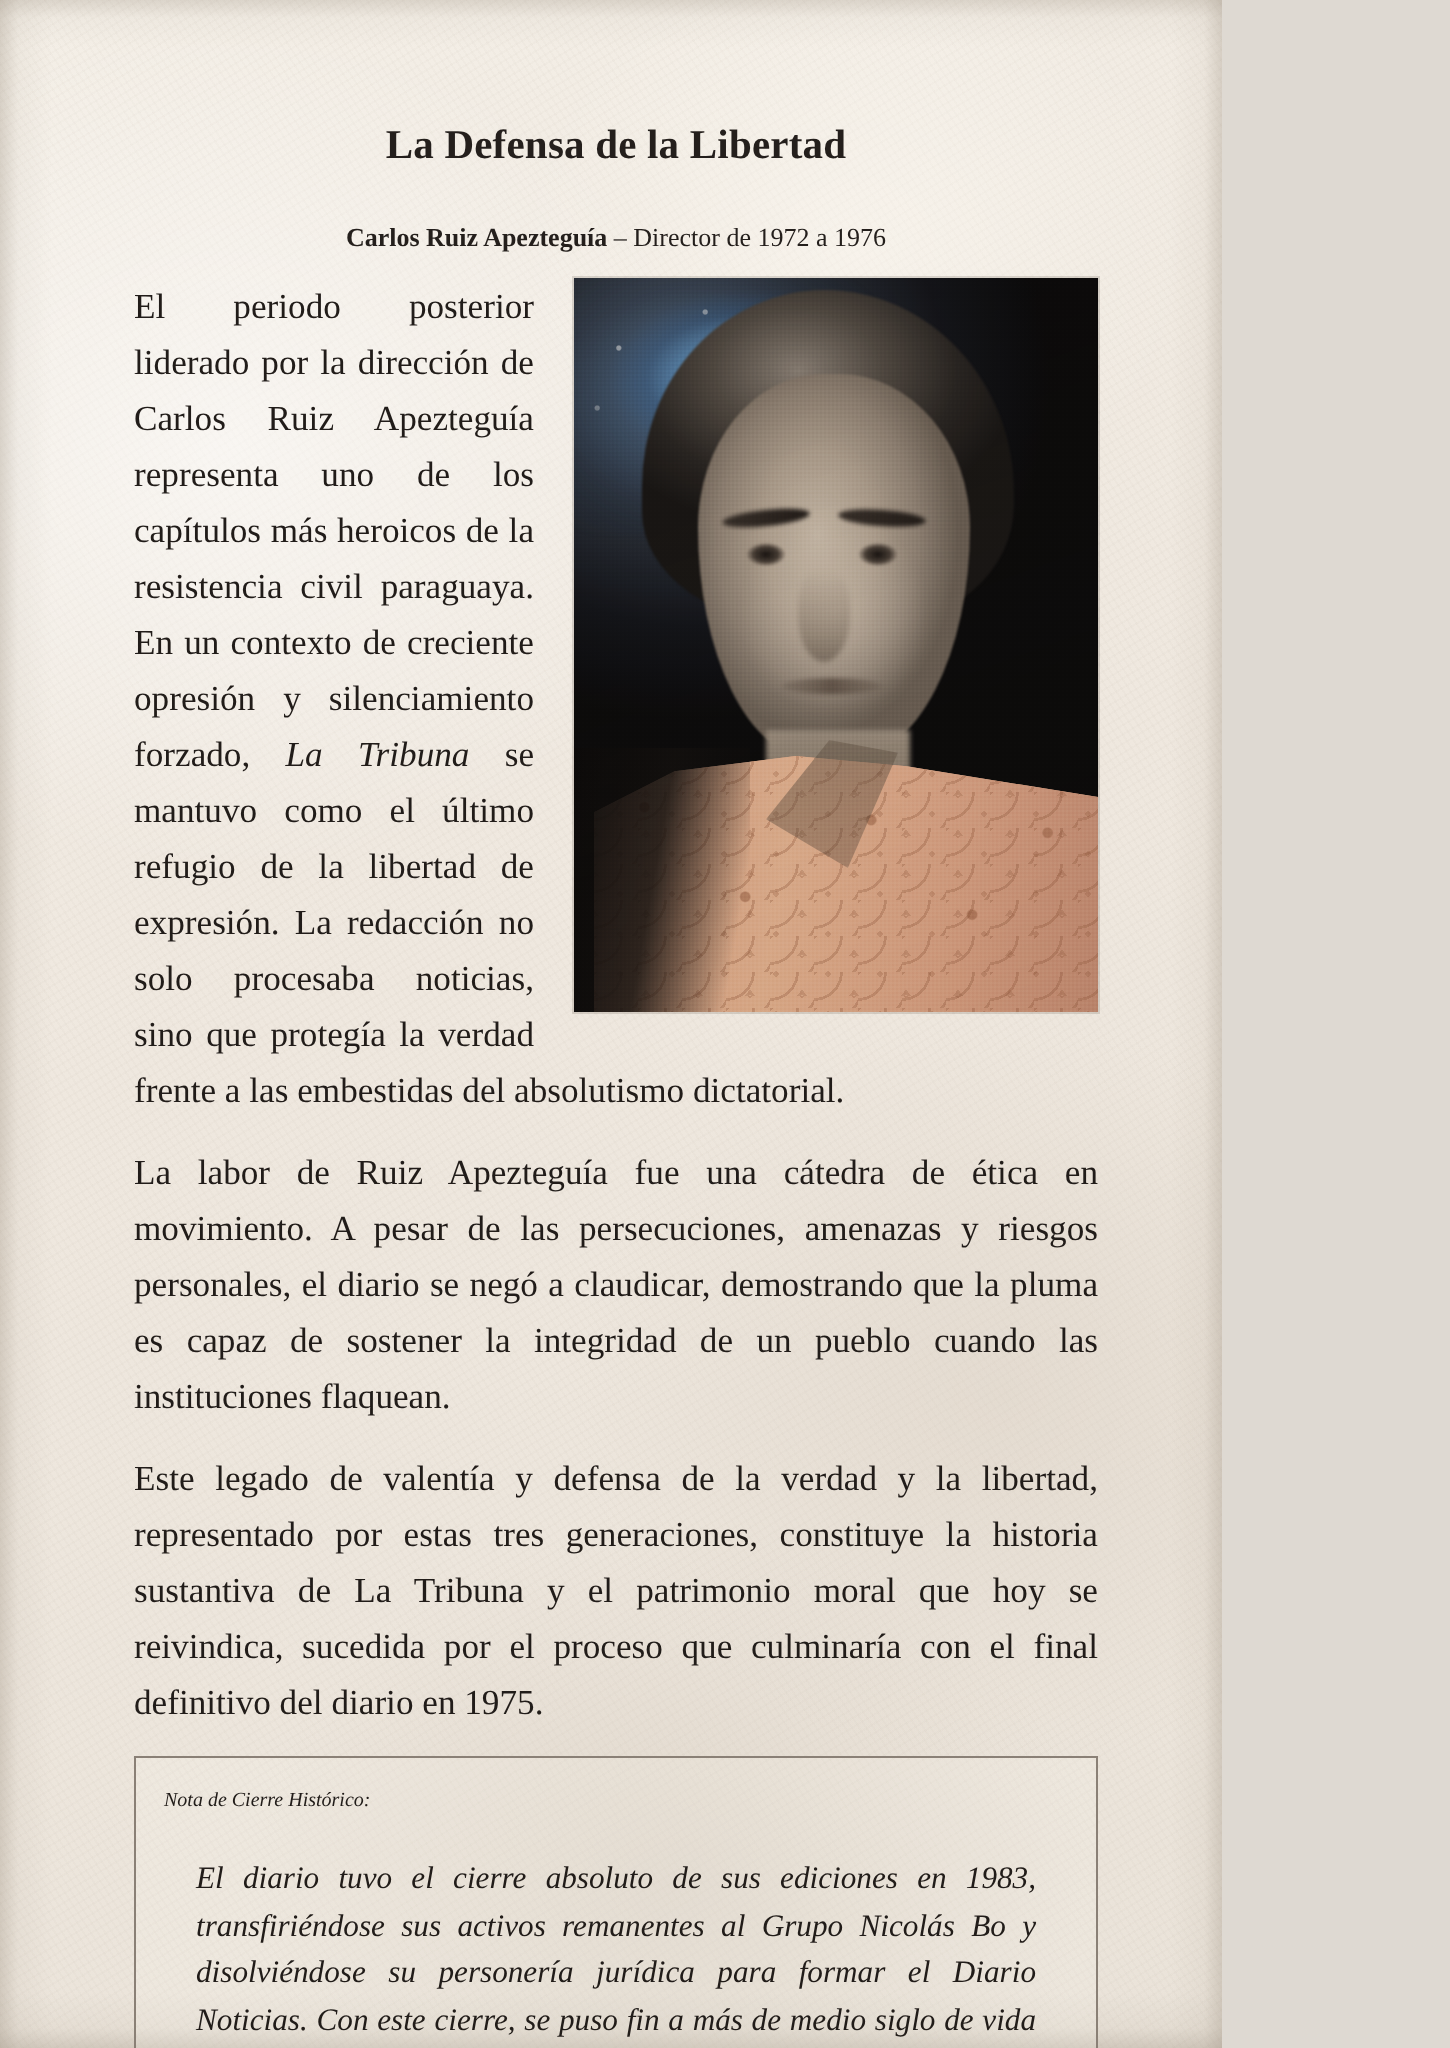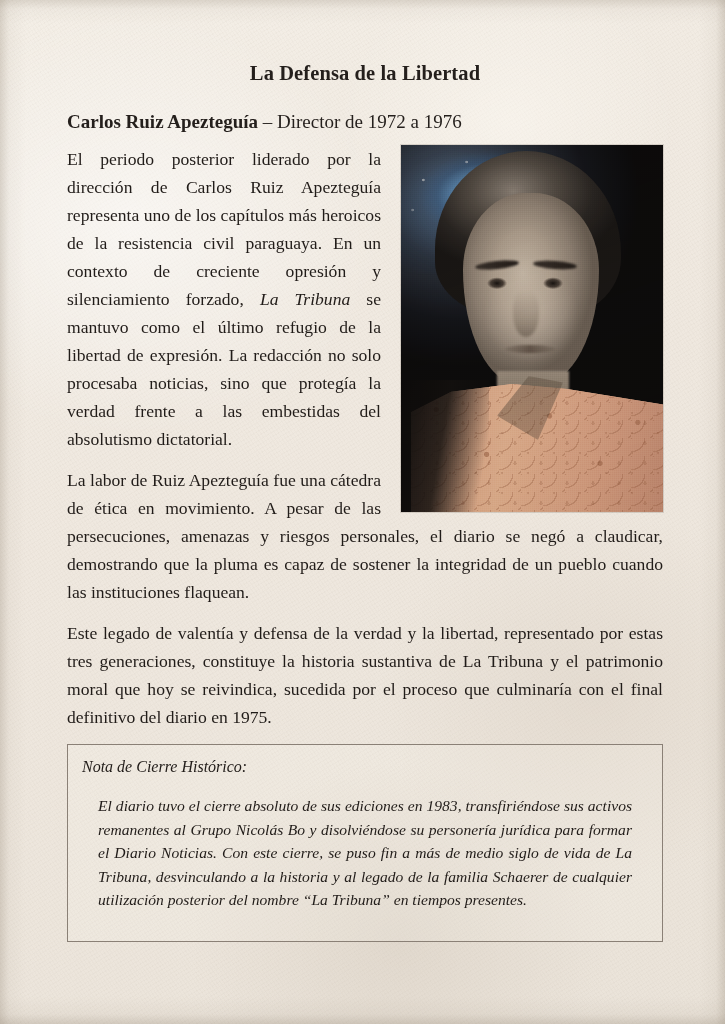--- a/index.html
+++ b/index.html
@@ -11,21 +11,21 @@
     width: 725px;
     height: 1024px;
     overflow: hidden;
     background: #ded9d2;
     font-family: "Liberation Serif", "DejaVu Serif", serif;
   }
 
   
   .page {
     position: relative;
-    width: 725px;
+    width: 611px;
     height: 1024px;
     box-sizing: border-box;
     background-color: #f2ece4;
     background-image:
       
       radial-gradient(ellipse 360px 300px at 18% 22%, rgba(255,255,255,0.55), rgba(255,255,255,0) 70%),
       radial-gradient(ellipse 300px 260px at 82% 68%, rgba(214,203,190,0.40), rgba(214,203,190,0) 72%),
       radial-gradient(ellipse 280px 240px at 55% 92%, rgba(205,194,180,0.35), rgba(205,194,180,0) 75%),
       radial-gradient(ellipse 240px 210px at 70% 12%, rgba(255,252,246,0.45), rgba(255,252,246,0) 70%),
       
@@ -59,21 +59,22 @@
     padding-top: 62px;
     text-align: center;
     font-size: 20.5px;
     font-weight: bold;
     color: #241f1c;
     letter-spacing: 0.1px;
   }
   .subtitle {
     margin: 0;
     padding-top: 26px;
-    font-size: 19px;
+    text-align: center;
+    font-size: 13px;
     font-weight: normal;
     color: #241f1c;
     white-space: nowrap;
   }
   .subtitle .name { font-weight: bold; }
 
   
   .photo-wrap {
     float: right;
     width: 262px;
@@ -257,21 +258,21 @@
     clear: both;
     margin-top: 10px;
     border: 1px solid #8a8076;
     padding: 11px 14px 13px 14px;
     box-sizing: border-box;
     background: rgba(255,253,248,0.12);
   }
   .note-label {
     margin: 0 0 11px 0;
     font-style: italic;
-    font-size: 16px;
+    font-size: 10px;
     line-height: 22px;
     color: #211c19;
   }
   .note-body {
     margin: 16px;
     font-style: italic;
     font-size: 15.6px;
     line-height: 23.5px;
     color: #211c19;
     text-align: justify;

